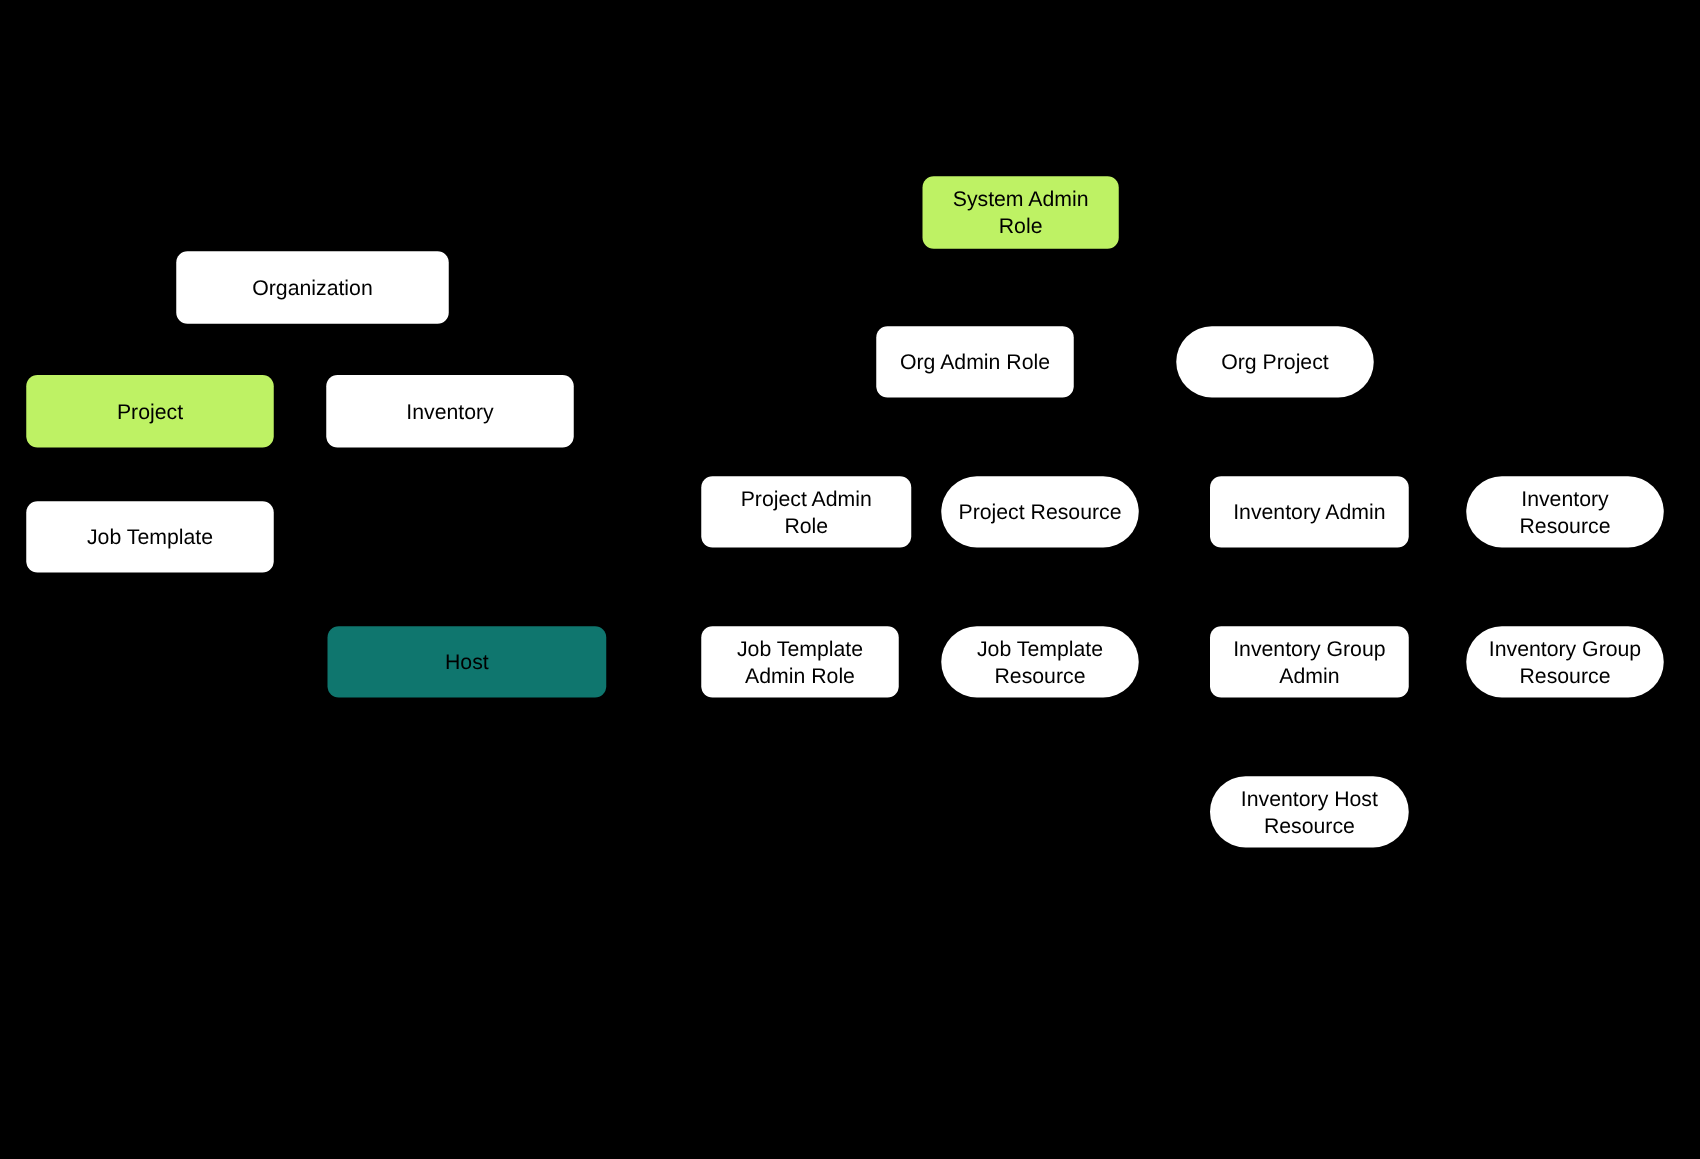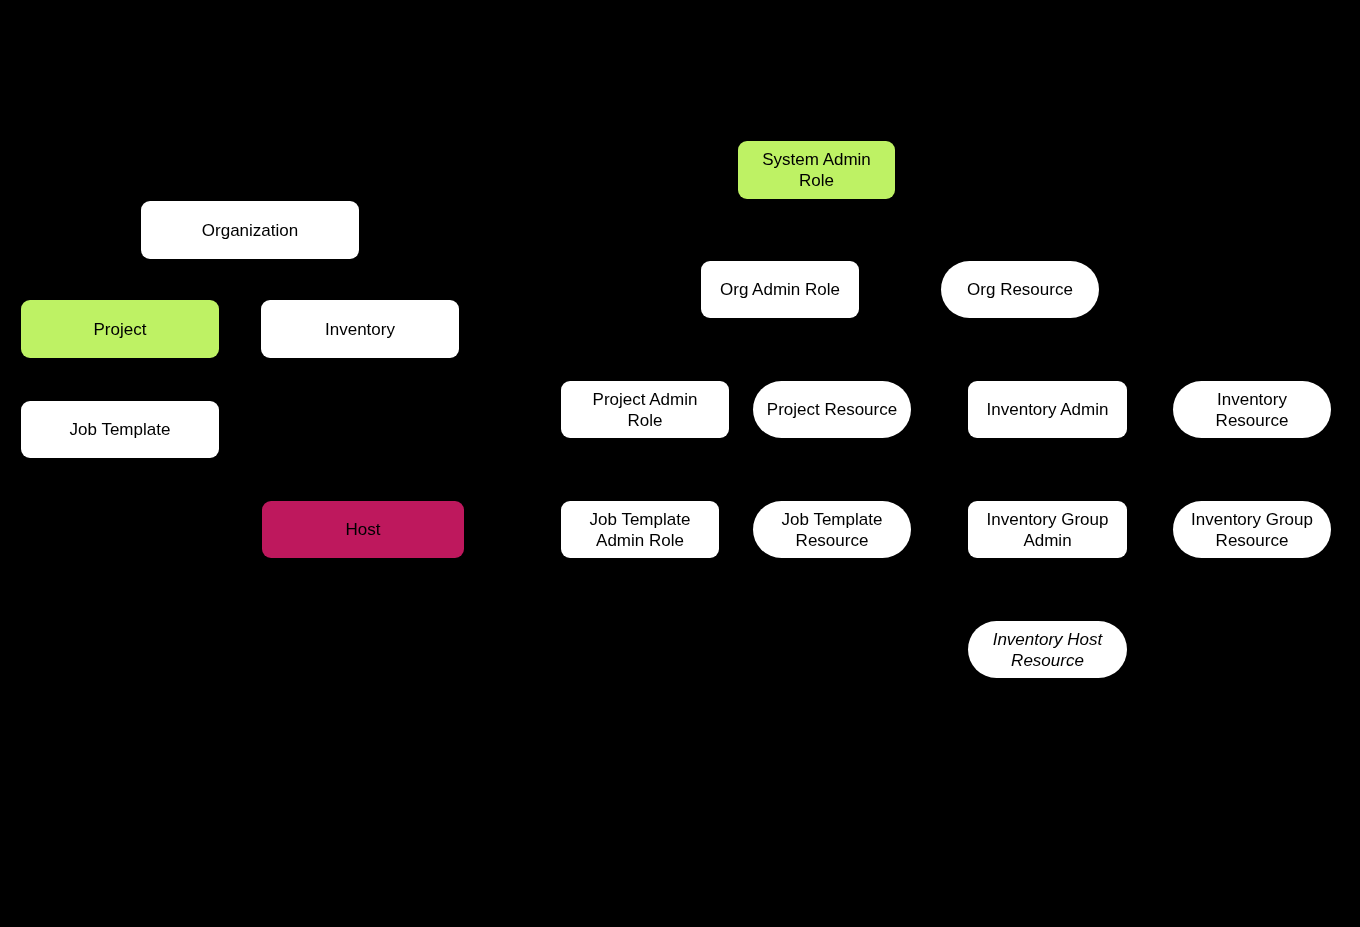--- a/index.html
+++ b/index.html
@@ -48,32 +48,32 @@
     </div>
     <div class="node rect" style="left: 21px; top: 300px; width: 198px; height: 58px; background: #bef264; color: rgb(0, 0, 0);">
       <span class="node-label">Project</span>
     </div>
     <div class="node rect" style="left: 261px; top: 300px; width: 198px; height: 58px; background: rgb(255, 255, 255); color: rgb(0, 0, 0);">
       <span class="node-label">Inventory</span>
     </div>
     <div class="node rect" style="left: 21px; top: 401px; width: 198px; height: 57px; background: rgb(255, 255, 255); color: rgb(0, 0, 0);">
       <span class="node-label">Job Template</span>
     </div>
-    <div class="node rect" style="left: 262px; top: 501px; width: 202px; height: 57px; background: #be185d; color: rgb(0, 0, 0);">
+    <div class="node rect" style="left: 262px; top: 501px; width: 223px; height: 57px; background: #0f766e; color: rgb(0, 0, 0);">
       <span class="node-label">Host</span>
     </div>
     <div class="node rect" style="left: 702px; top: 141px; width: 157px; height: 58px; background: #bef264; color: rgb(0, 0, 0); margin-left: 36px;">
       <span class="node-label">System Admin
 Role</span>
     </div>
     <div class="node rect" style="left: 701px; top: 261px; width: 158px; height: 57px; background: rgb(255, 255, 255); color: rgb(0, 0, 0); text-align: center;">
       <span class="node-label">Org Admin Role</span>
     </div>
     <div class="node stadium" style="left: 941px; top: 261px; width: 158px; height: 57px; background: rgb(255, 255, 255); color: rgb(0, 0, 0);">
-      <span class="node-label">Org Resource</span>
+      <span class="node-label">Org Project</span>
     </div>
     <div class="node rect" style="left: 561px; top: 381px; width: 168px; height: 57px; background: rgb(255, 255, 255); color: rgb(0, 0, 0);">
       <span class="node-label">Project Admin
 Role</span>
     </div>
     <div class="node rect" style="left: 968px; top: 381px; width: 159px; height: 57px; background: rgb(255, 255, 255); color: rgb(0, 0, 0);">
       <span class="node-label">Inventory Admin</span>
     </div>
     <div class="node stadium" style="left: 753px; top: 381px; width: 158px; height: 57px; background: rgb(255, 255, 255); color: rgb(0, 0, 0);">
       <span class="node-label">Project Resource</span>
@@ -91,17 +91,17 @@
 Resource</span>
     </div>
     <div class="node rect" style="left: 968px; top: 501px; width: 159px; height: 57px; background: rgb(255, 255, 255); color: rgb(0, 0, 0);">
       <span class="node-label">Inventory Group
 Admin</span>
     </div>
     <div class="node stadium" style="left: 1173px; top: 501px; width: 158px; height: 57px; background: rgb(255, 255, 255); color: rgb(0, 0, 0);">
       <span class="node-label">Inventory Group
 Resource</span>
     </div>
-    <div class="node stadium" style="left: 968px; top: 621px; width: 159px; height: 57px; background: rgb(255, 255, 255); color: rgb(0, 0, 0); font-style: italic;">
+    <div class="node stadium" style="left: 968px; top: 621px; width: 159px; height: 57px; background: rgb(255, 255, 255); color: rgb(0, 0, 0);">
       <span class="node-label">Inventory Host
 Resource</span>
     </div>
   </div>
 
 </body></html>

